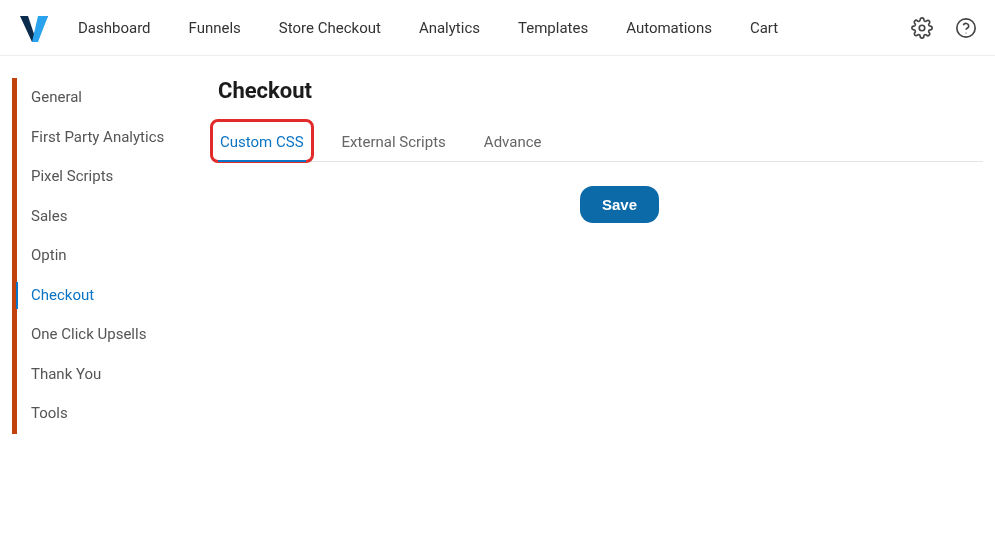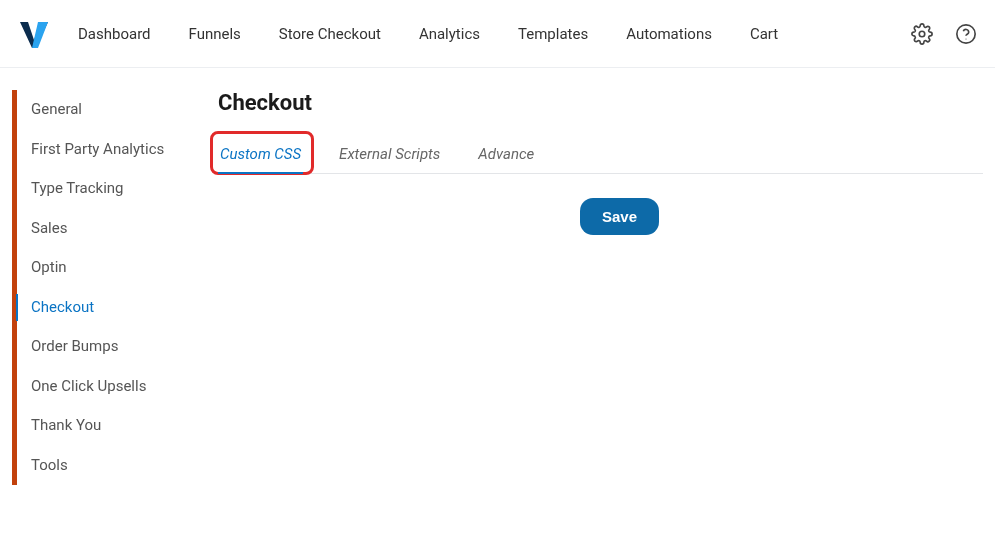--- a/index.html
+++ b/index.html
@@ -8,21 +8,21 @@
     background: #fff;
     color: #333;
     width: 995px;
     height: 544px;
     overflow: hidden;
   }
   
   .topbar {
     display: flex;
     align-items: center;
-    height: 68px;
+    height: 56px;
     padding: 0 18px;
     border-bottom: 1px solid #eceef1;
   }
   .logo {
     width: 32px;
     height: 32px;
     margin-right: 28px;
     flex-shrink: 0;
   }
   .topnav {
@@ -94,21 +94,20 @@
     font-size: 22px;
     font-weight: 700;
     color: #1b1b1b;
     margin-bottom: 22px;
   }
   .tabs {
     display: flex;
     gap: 34px;
     border-bottom: 1px solid #e3e5e8;
     position: relative;
-    font-style: italic;
   }
   .tab {
     font-size: 15px;
     color: #666;
     padding: 8px 2px 10px 2px;
     cursor: pointer;
     position: relative;
   }
   .tab.active {
     color: #0b74c4;
@@ -212,25 +211,24 @@
       </svg>
     </div>
   </div>
 </div>
 
 <div class="main">
   <div class="sidebar">
     <div class="sidebar-list">
       <div class="sidebar-item">General</div>
       <div class="sidebar-item">First Party Analytics</div>
-      <div class="sidebar-item">Type Tracking</div>
+      <div class="sidebar-item">Pixel Scripts</div>
       <div class="sidebar-item">Sales</div>
       <div class="sidebar-item">Optin</div>
       <div class="sidebar-item active">Checkout</div>
-      <div class="sidebar-item">Order Bumps</div>
       <div class="sidebar-item">One Click Upsells</div>
       <div class="sidebar-item">Thank You</div>
       <div class="sidebar-item">Tools</div>
     </div>
   </div>
 
   <div class="content">
     <div class="page-title">Checkout</div>
 
     <div class="tabs">

